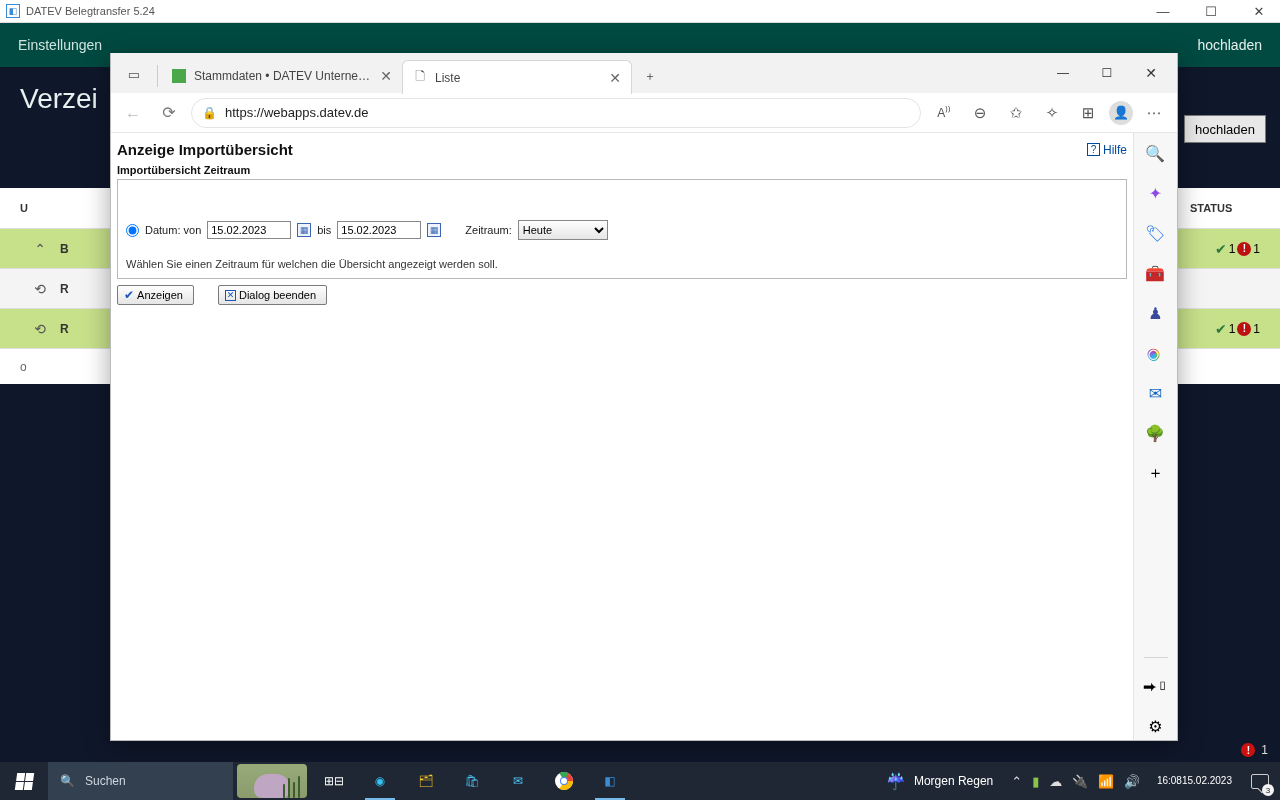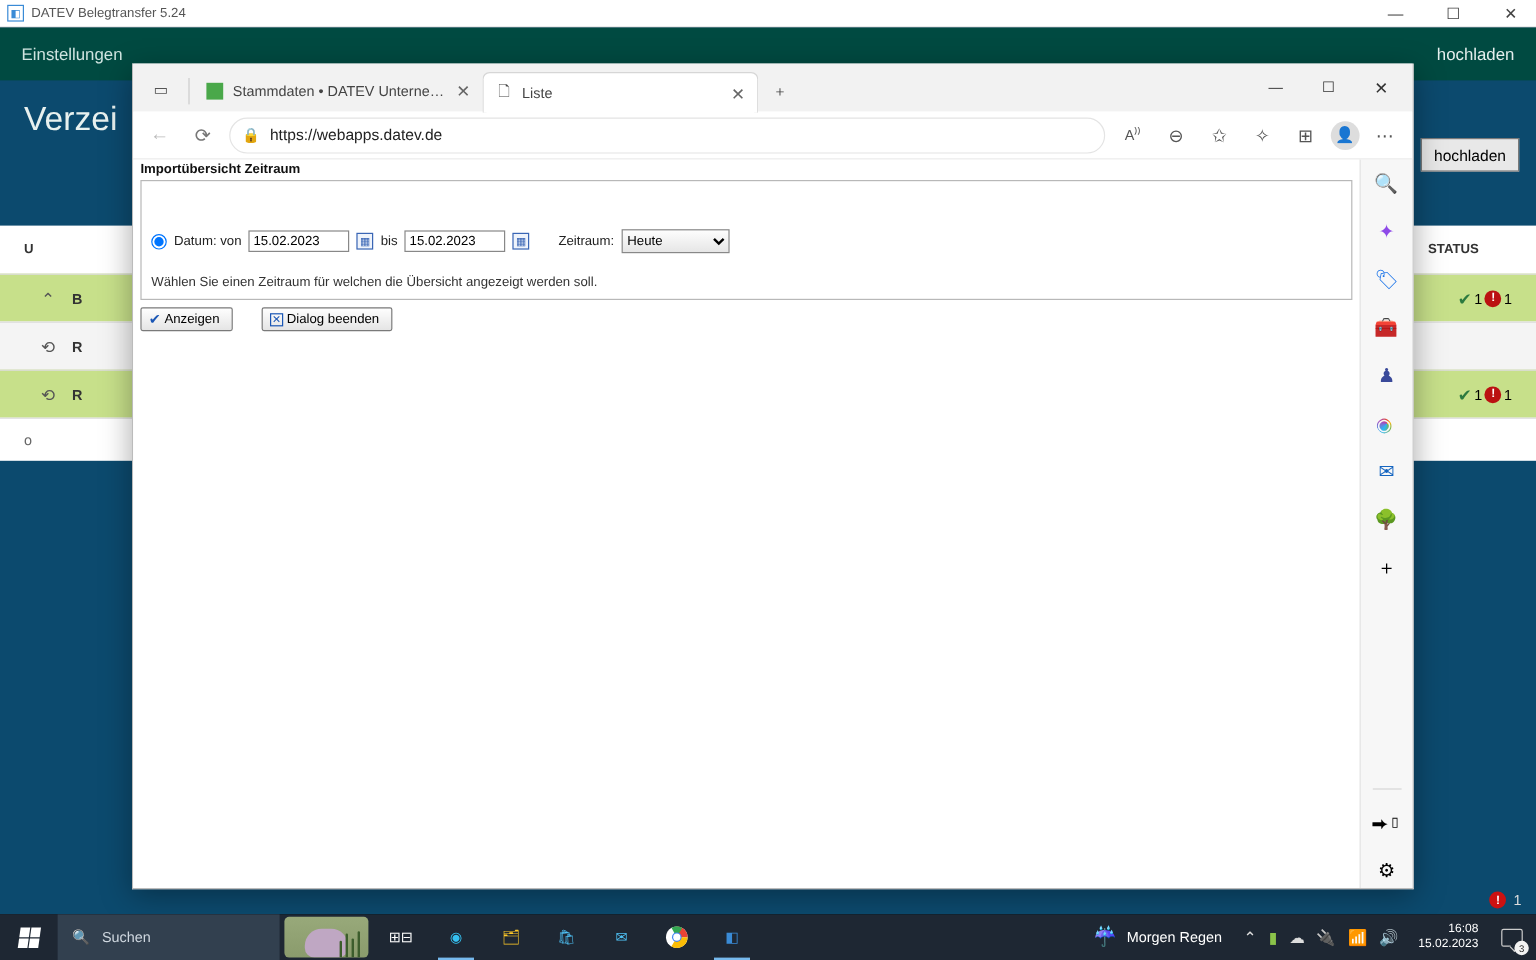--- a/index.html
+++ b/index.html
@@ -8,21 +8,21 @@
   
   .app-titlebar {
     height: 23px; background: #fff; display: flex; align-items: center;
     padding: 0 6px; font-size: 11px; color: #555; border-bottom: 1px solid #ddd;
   }
   .app-titlebar .app-icon { width: 14px; height: 14px; margin-right: 6px; border:1px solid #3a8bd6; display:flex;align-items:center;justify-content:center;font-size:9px;color:#3a8bd6;}
   .app-titlebar .win-controls { margin-left: auto; display: flex; gap: 18px; color:#444;}
   .app-titlebar .win-controls span { width: 30px; text-align:center; font-size: 13px; cursor:default;}
 
   
-  .app-body { position: relative; height: 739px; background: #0c4a6e; }
+  .app-body { position: relative; height: 739px; background: #0f172a; }
   .bg-menu { height: 44px; background:#004a41; color:#cfe4e0; display:flex; align-items:center; padding:0 18px; font-size:14px;}
   .bg-menu .spacer{flex:1;}
   .bg-menu .upload-lbl{font-size:14px;color:#e5efee;}
   .bg-title { font-size:28px; color:#e8f1ef; padding:16px 20px 8px; font-weight:300;}
   .bg-btn { position:absolute; top:92px; right:14px; height:28px; background:#e8e8e8; border:1px solid #7a7a7a; padding:0 10px; font-size:13px; display:flex; align-items:center;}
   .bg-content { position:absolute; top:165px; left:0; right:0; background:#fff;}
   .bg-table-header { display:flex; align-items:center; height:40px; font-size:11px; font-weight:600; color:#333; padding:0 20px;}
   .bg-table-header .col1{width:80px;}
   .bg-table-header .col-status{margin-left:auto;width:70px;text-align:left;}
   .bg-rows .row { height:40px; display:flex; align-items:center; padding:0 20px; border-top:1px solid #ddd;}
@@ -108,21 +108,21 @@
   .taskbar .search{width:185px;height:100%;background:#32404f;display:flex;align-items:center;padding:0 12px;gap:10px;color:#cfd7df;}
   .taskbar .tb-ic{width:46px;height:100%;display:flex;align-items:center;justify-content:center;position:relative;}
   .taskbar .tb-ic.active::after{content:"";position:absolute;bottom:0;left:8px;right:8px;height:2px;background:#76b9ed;}
   .taskbar .hippo{width:70px;height:34px;border-radius:4px;margin:0 4px;background:linear-gradient(#98a97a,#8a9b6c);position:relative;overflow:hidden;display:flex;align-items:flex-end;justify-content:center;}
   .taskbar .hippo .animal{width:36px;height:24px;background:#bfa7c3;border-radius:14px 14px 8px 8px;}
   .taskbar .hippo .grass{position:absolute;bottom:0;right:2px;width:24px;height:24px;}
   .taskbar .hippo .grass span{position:absolute;bottom:0;width:2px;background:#3c5d2c;border-radius:1px;}
   .taskbar .weather{margin-left:auto;display:flex;align-items:center;gap:8px;padding:0 10px;}
   .taskbar .weather .wic{color:#6cb4ff;font-size:16px;}
   .taskbar .tray{display:flex;align-items:center;gap:10px;padding:0 8px;color:#ddd;font-size:13px;}
-  .taskbar .clock{display:flex;flex-direction:column;align-items:flex-end;padding:0 8px;font-size:10px;line-height:12px;}
+  .taskbar .clock{display:flex;flex-direction:row;align-items:flex-end;padding:0 8px;font-size:10px;line-height:12px;}
   .taskbar .action{width:40px;height:100%;display:flex;align-items:center;justify-content:center;position:relative;}
   .taskbar .action .bubble{width:18px;height:15px;border:1px solid #ccc;border-radius:2px;position:relative;}
   .taskbar .action .bubble::after{content:"";position:absolute;bottom:-4px;right:3px;width:5px;height:5px;border-right:1px solid #ccc;border-bottom:1px solid #ccc;transform:rotate(45deg);background:#1e2733;}
   .taskbar .action .badge{position:absolute;bottom:4px;right:6px;width:12px;height:12px;border-radius:50%;background:#f2f2f2;color:#222;font-size:8px;display:flex;align-items:center;justify-content:center;}
 
   
   .c-search{color:#1a73e8;font-weight:700;}
   .c-sparkle{color:#8e4ae8;}
   .c-tag{color:#1a73e8;}
   .c-brief{color:#e87b1a;}
@@ -230,20 +230,27 @@
         <span class="aic">✩</span>
         <span class="aic">✧</span>
         <span class="aic">⊞</span>
         <span class="profile">👤</span>
         <span class="aic">⋯</span>
       </div>
     </div>
 
     <div class="browser-body">
       <div class="page">
+        <div class="page-header">
+          <h1>Anzeige Importübersicht</h1>
+          <span class="help">
+            <span class="qic">?</span>
+            <span>Hilfe</span>
+          </span>
+        </div>
         <div class="fieldset-label">Importübersicht Zeitraum</div>
         <div class="fieldset">
           <div class="form-row space">
             <input type="radio" name="zr" checked="" style="">
             <label>Datum: von</label>
             <input class="date" value="15.02.2023" style="">
             <span class="cal-ic">▦</span>
             <label>bis</label>
             <input class="date" value="15.02.2023" style="">
             <span class="cal-ic">▦</span>

